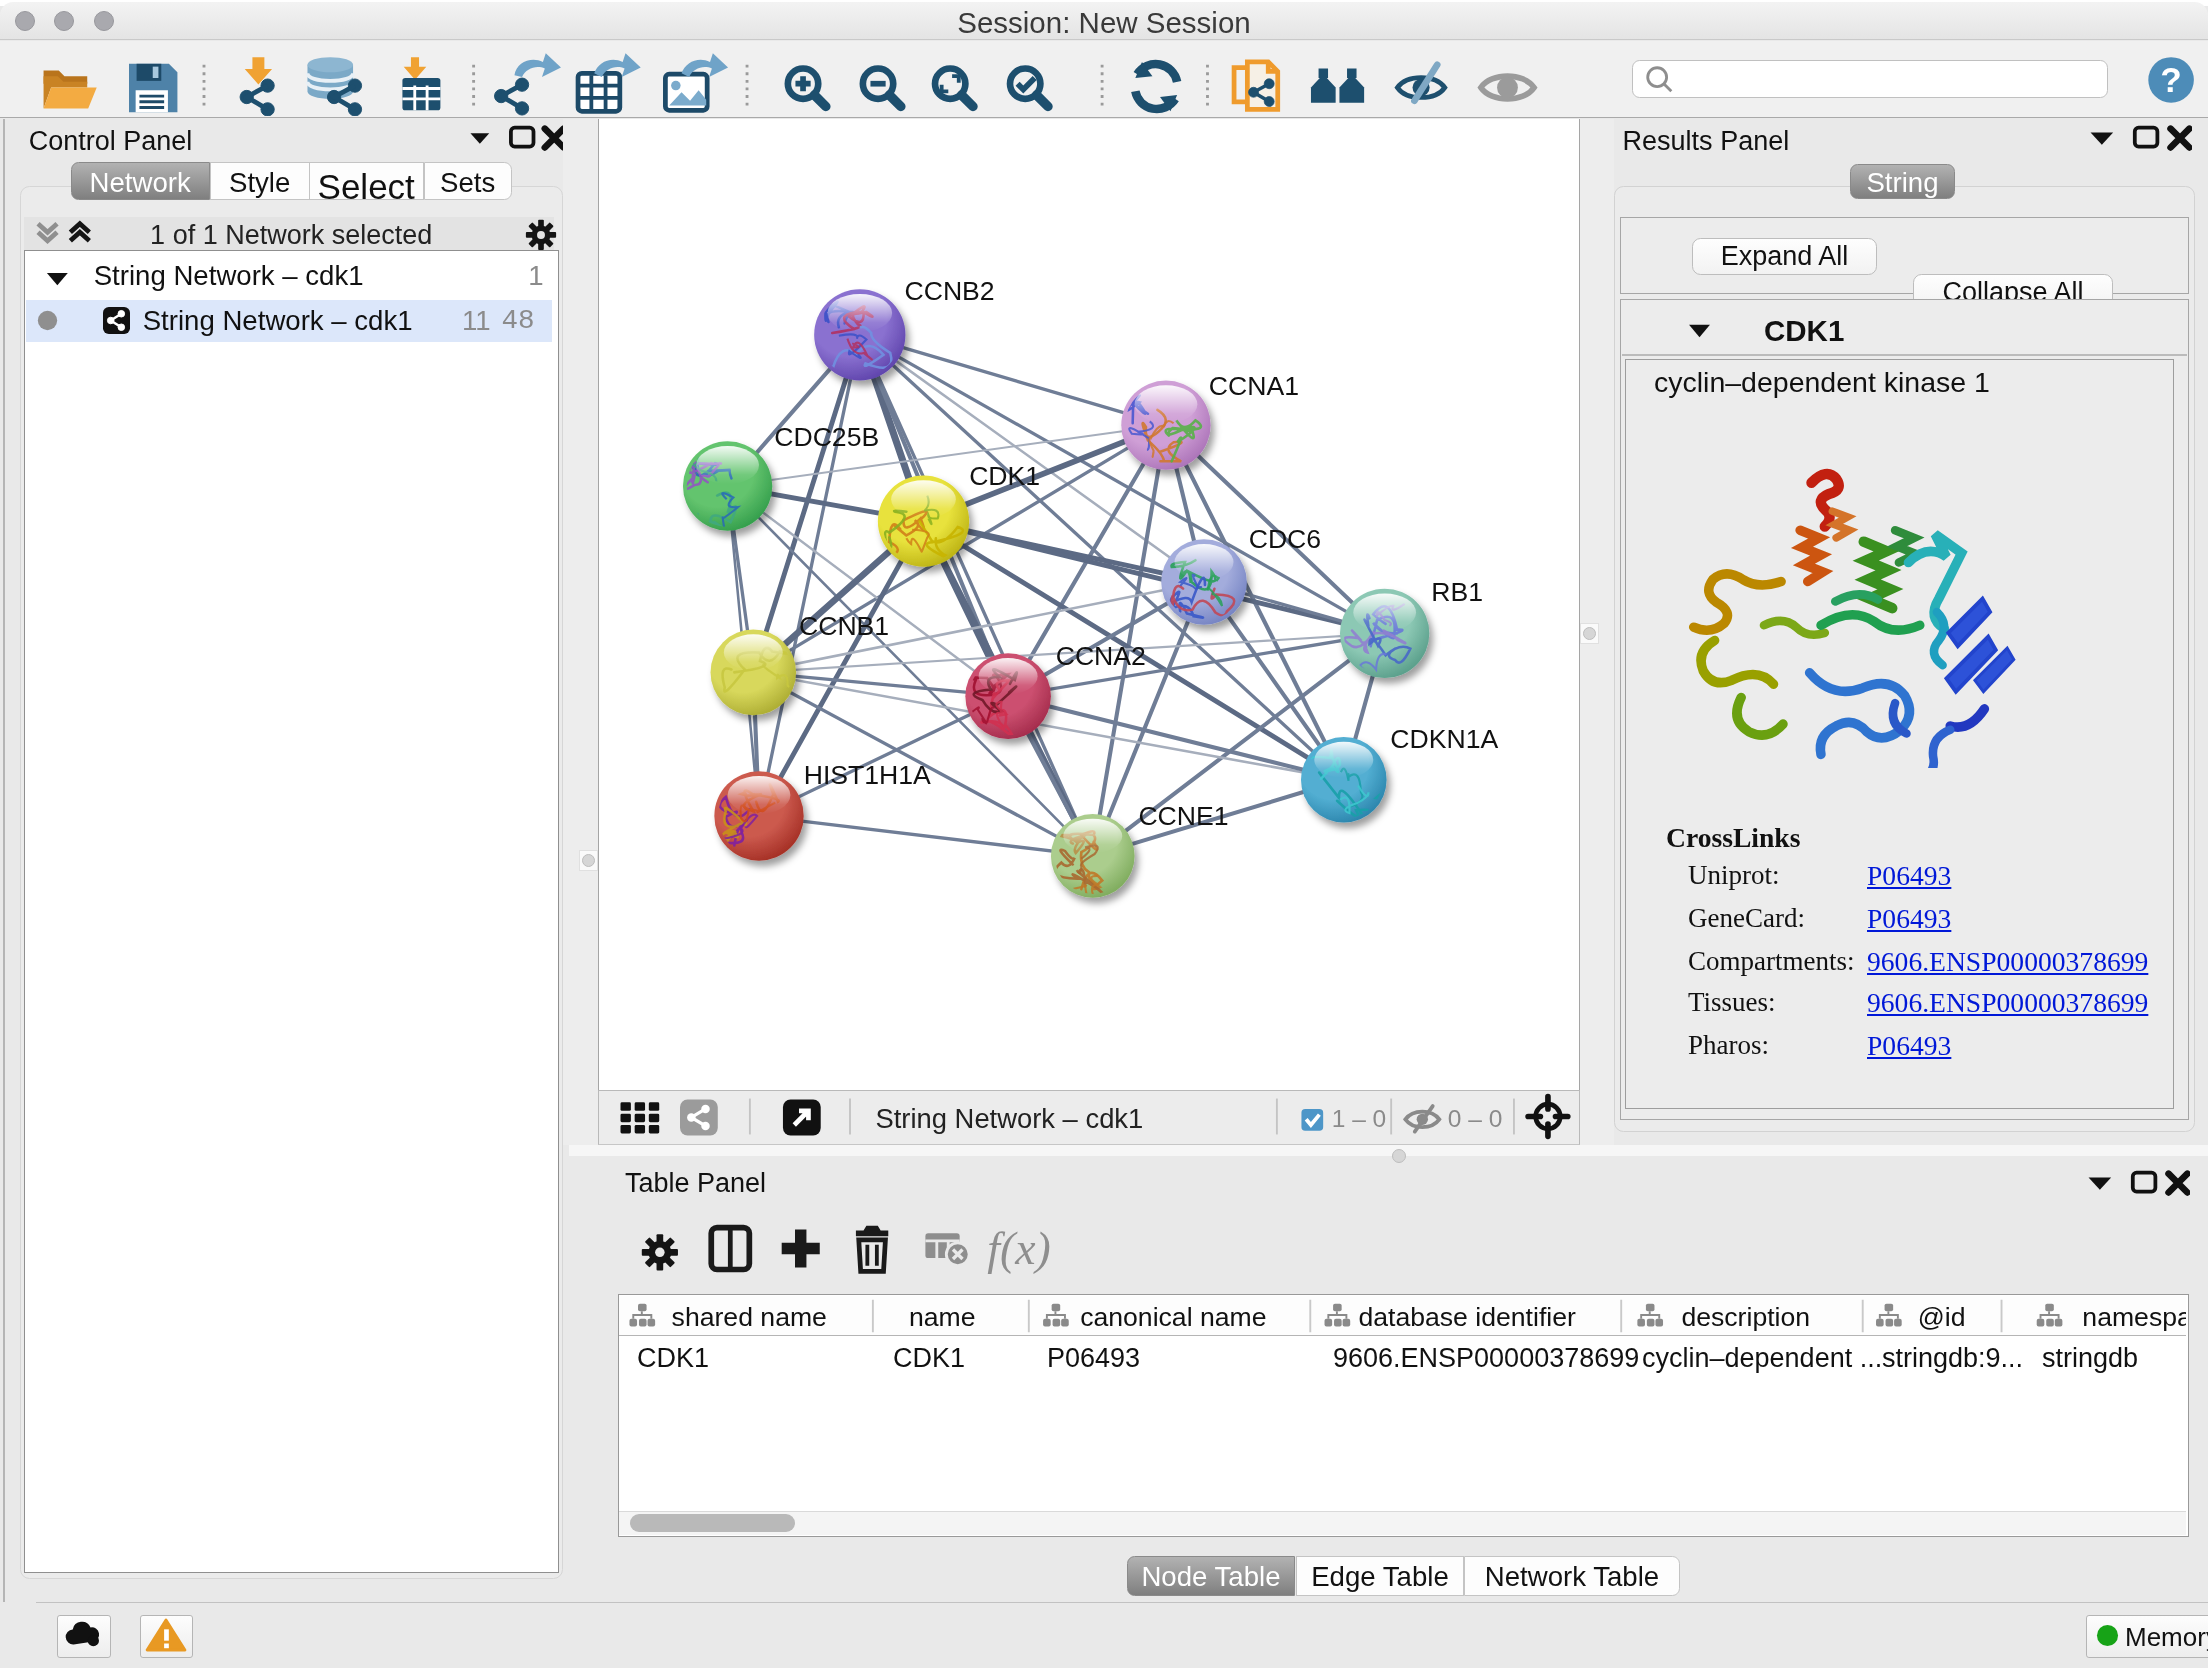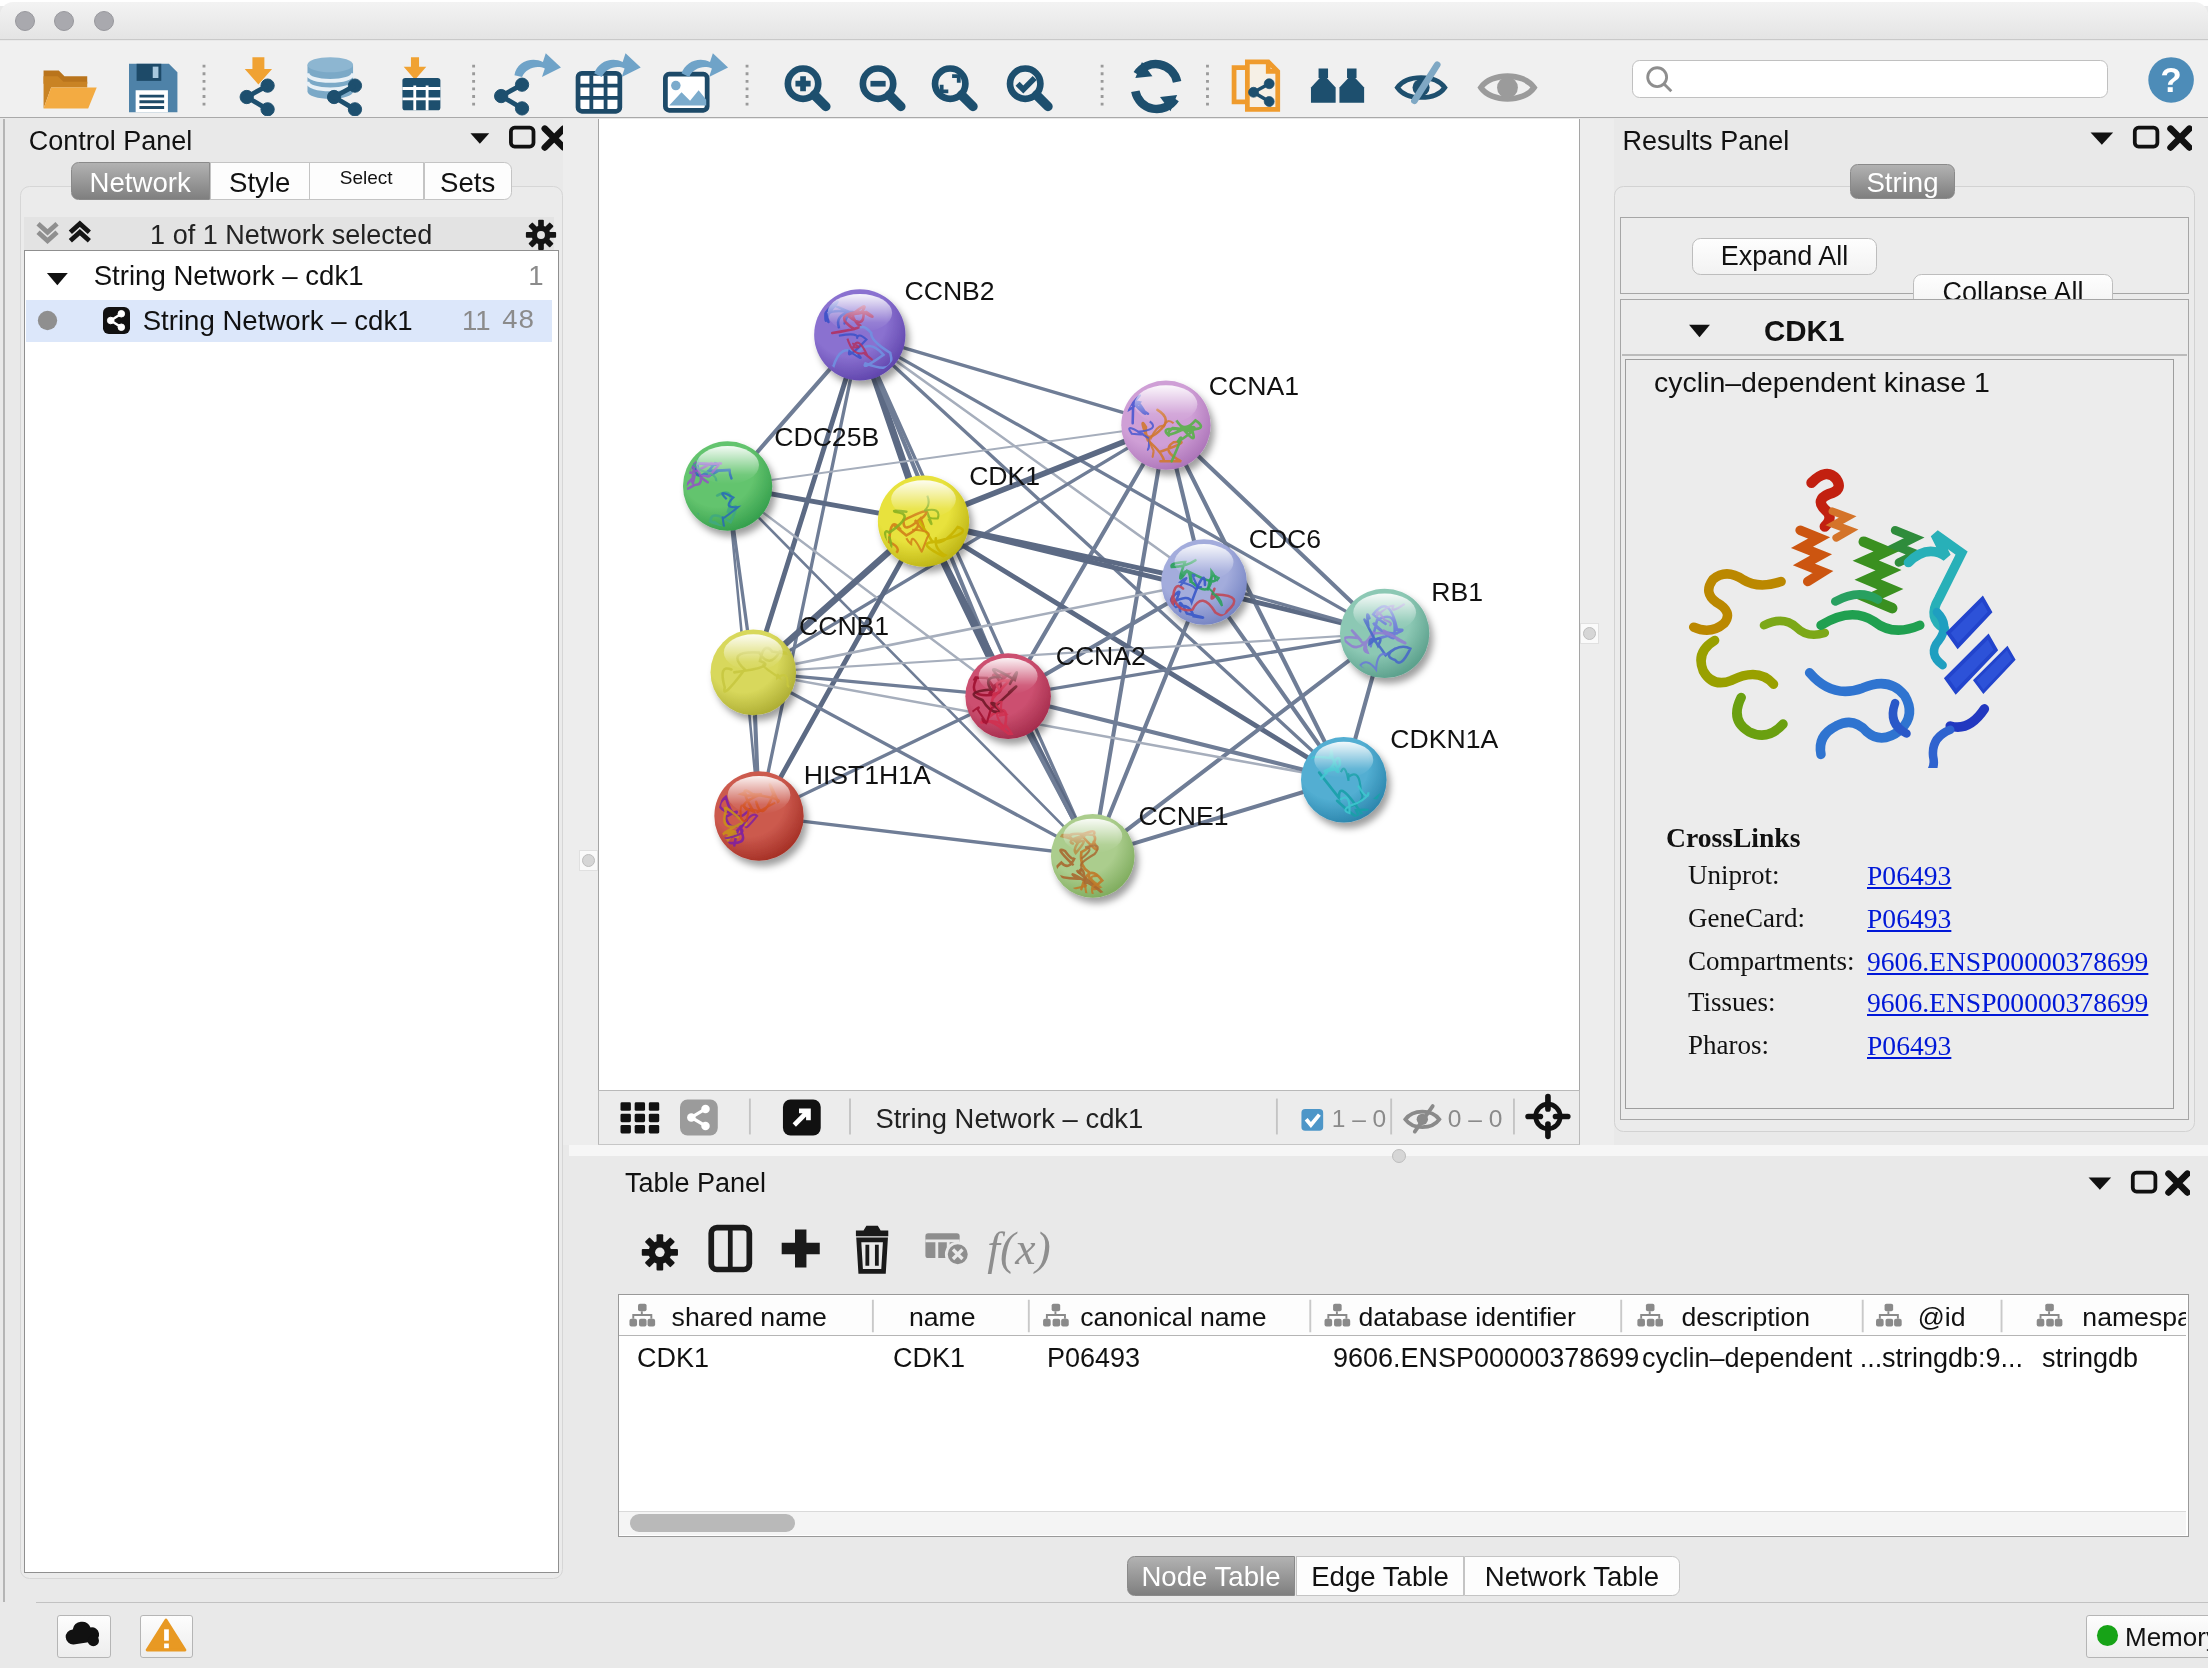--- a/index.html
+++ b/index.html
@@ -38,20 +38,21 @@
 .sbtn { position:absolute; top:12.4px; height:43px; background:linear-gradient(#fdfdfd,#ededed); border:1.9px solid #b5b5b5; border-radius:2.9px; }
 </style>
 </head>
 <body>
 
 <div id="topwhite"></div>
 <div id="titlebar">
   <div class="tl" style="left:15px;"></div>
   <div class="tl" style="left:54px;"></div>
   <div class="tl" style="left:94px;"></div>
+  <div id="title">Session: New Session</div>
 </div>
 
 <div id="toolbar">
 <svg width="2208" height="75" viewBox="0 43 2322 79">
 <defs>
  <g id="shareg">
    <circle cx="20" cy="4" r="7"></circle>
           <circle cx="-2" cy="16" r="7"></circle>
           <circle cx="20" cy="29" r="7"></circle>
    <path d="M20 4 L-2 16 L20 29" stroke-width="5" fill="none"></path>
@@ -194,21 +195,21 @@
     <rect x="48" y="5" width="24" height="20" rx="4" fill="none" stroke="#111" stroke-width="4"></rect>
     <path d="M84 6 l20 20 M104 6 l-20 20" stroke="#111" stroke-width="7" stroke-linecap="round"></path>
   </svg>
 
   <div style="position:absolute;left:65px;top:43px;width:139px;height:38px;border-radius:7.6px 0 0 7.6px;z-index:3;" class="tabsel"></div>
   <div style="position:absolute;left:204px;top:43px;width:100px;height:38px;z-index:3;" class="tabun"></div>
   <div style="position:absolute;left:303px;top:43px;width:115px;height:38px;z-index:3;" class="tabun"></div>
   <div style="position:absolute;left:418px;top:43px;width:88px;height:38px;border-radius:0 7.6px 7.6px 0;z-index:3;" class="tabun"></div>
   <div style="position:absolute;left:65px;top:48px;width:139px;text-align:center;font-size:27.6px;color:#fff;z-index:4;">Network</div>
   <div style="position:absolute;left:204px;top:48px;width:100px;text-align:center;font-size:27.6px;color:#111;z-index:4;">Style</div>
-  <div style="position:absolute;left:303px;top:48px;width:115px;text-align:center;font-size:19px;color:#111;z-index:4;">Select</div>
+  <div style="position:absolute;left:303px;top:48px;width:115px;text-align:center;font-size:35px;color:#111;z-index:4;">Select</div>
   <div style="position:absolute;left:418px;top:48px;width:88px;text-align:center;font-size:27.6px;color:#111;z-index:4;">Sets</div>
 
   <div style="position:absolute;left:14.3px;top:67px;width:543px;height:1393px;border-radius:9.5px;background:#ebebeb;border:1px solid #d6d6d6;"></div>
 
   <div style="position:absolute;left:18px;top:98px;width:530px;height:33px;background:#e3e3e3;"></div>
   <svg width="86" height="28.5" style="position:absolute;left:28.5px;top:100px;" viewBox="0 0 90 30">
     <g fill="none">
       <path d="M4 5 l10 9 10 -9 M4 14 l10 9 10 -9" stroke="#8f8f8f" stroke-width="5"></path>
       <path d="M38 14 l10 -9 10 9 M38 23 l10 -9 10 9" stroke="#141414" stroke-width="5"></path>
     </g>

